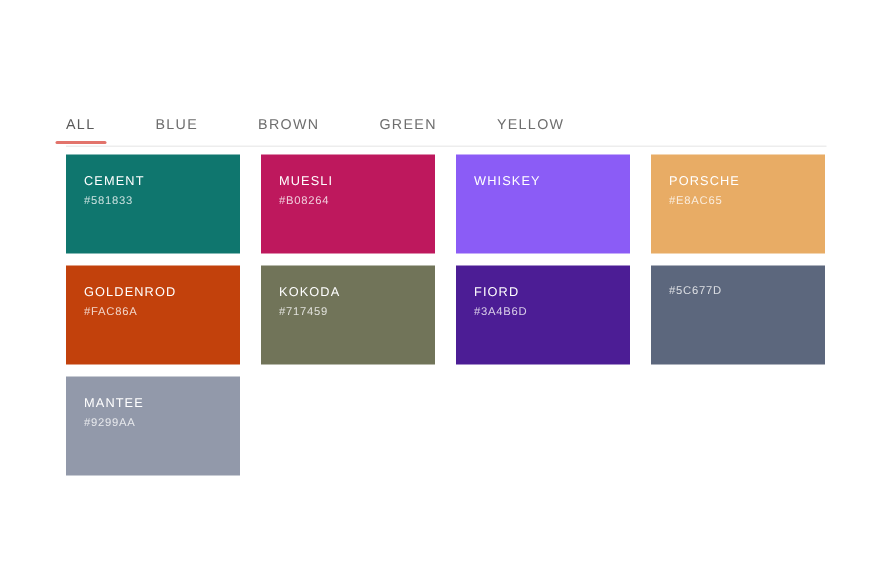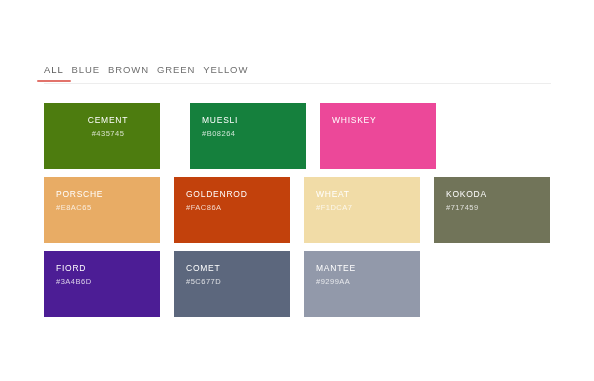--- a/index.html
+++ b/index.html
@@ -19,42 +19,42 @@
     position: relative;
     width: 594px;
     height: 381px;
     background: #ffffff;
   }
 
   
   .tabbar {
     position: absolute;
     left: 44px;
-    top: 62px;
+    top: 76px;
     width: 507px;
     height: 24px;
   }
   .tabs {
     display: flex;
     align-items: flex-end;
     height: 20px;
   }
   .tab {
     position: relative;
     font-size: 9.5px;
     letter-spacing: 0.9px;
     color: #6e6e6e;
     text-transform: uppercase;
     padding: 0 0 6px 0;
     cursor: pointer;
     white-space: nowrap;
     line-height: 12px;
   }
   .tab + .tab {
-    margin-left: 8px;
+    margin-left: 40px;
   }
   .tab.active {
     color: #5a5a5a;
   }
   .tab.active::after {
     content: "";
     position: absolute;
     left: -7px;
     right: -7px;
     bottom: 0;
@@ -117,53 +117,48 @@
         <div class="tab active" style="--u: #E2736B;">ALL</div>
         <div class="tab">BLUE</div>
         <div class="tab">BROWN</div>
         <div class="tab">GREEN</div>
         <div class="tab">YELLOW</div>
       </div>
     <div class="tabbar-rule"></div>
   </div>
 
   <div class="grid">
-      <div class="swatch" style="background: #4d7c0f; text-align: center;">
+      <div class="swatch" style="background: #0f766e;">
         <div class="swatch-name">CEMENT</div>
-        <div class="swatch-hex">#435745</div>
+        <div class="swatch-hex">#581833</div>
       </div>
-      <div class="swatch" style="background: #15803d; margin-left: 16px;">
+      <div class="swatch" style="background: #be185d;">
         <div class="swatch-name">MUESLI</div>
         <div class="swatch-hex">#B08264</div>
       </div>
-      <div class="swatch" style="background: #ec4899;">
+      <div class="swatch" style="background: #8b5cf6;">
         <div class="swatch-name">WHISKEY</div>
       </div>
       <div class="swatch" style="background: rgb(232, 172, 101);">
         <div class="swatch-name">PORSCHE</div>
         <div class="swatch-hex">#E8AC65</div>
       </div>
       <div class="swatch" style="background: #c2410c;">
         <div class="swatch-name">GOLDENROD</div>
         <div class="swatch-hex">#FAC86A</div>
       </div>
-      <div class="swatch" style="background: rgb(241, 220, 167);">
-        <div class="swatch-name">WHEAT</div>
-        <div class="swatch-hex">#F1DCA7</div>
-      </div>
       <div class="swatch" style="background: rgb(113, 116, 89);">
         <div class="swatch-name">KOKODA</div>
         <div class="swatch-hex">#717459</div>
       </div>
       <div class="swatch" style="background: #4c1d95;">
         <div class="swatch-name">FIORD</div>
         <div class="swatch-hex">#3A4B6D</div>
       </div>
       <div class="swatch" style="background: rgb(92, 103, 125);">
-        <div class="swatch-name">COMET</div>
         <div class="swatch-hex">#5C677D</div>
       </div>
       <div class="swatch" style="background: rgb(146, 153, 170);">
         <div class="swatch-name">MANTEE</div>
         <div class="swatch-hex">#9299AA</div>
       </div>
     </div>
 
 </div>
 

